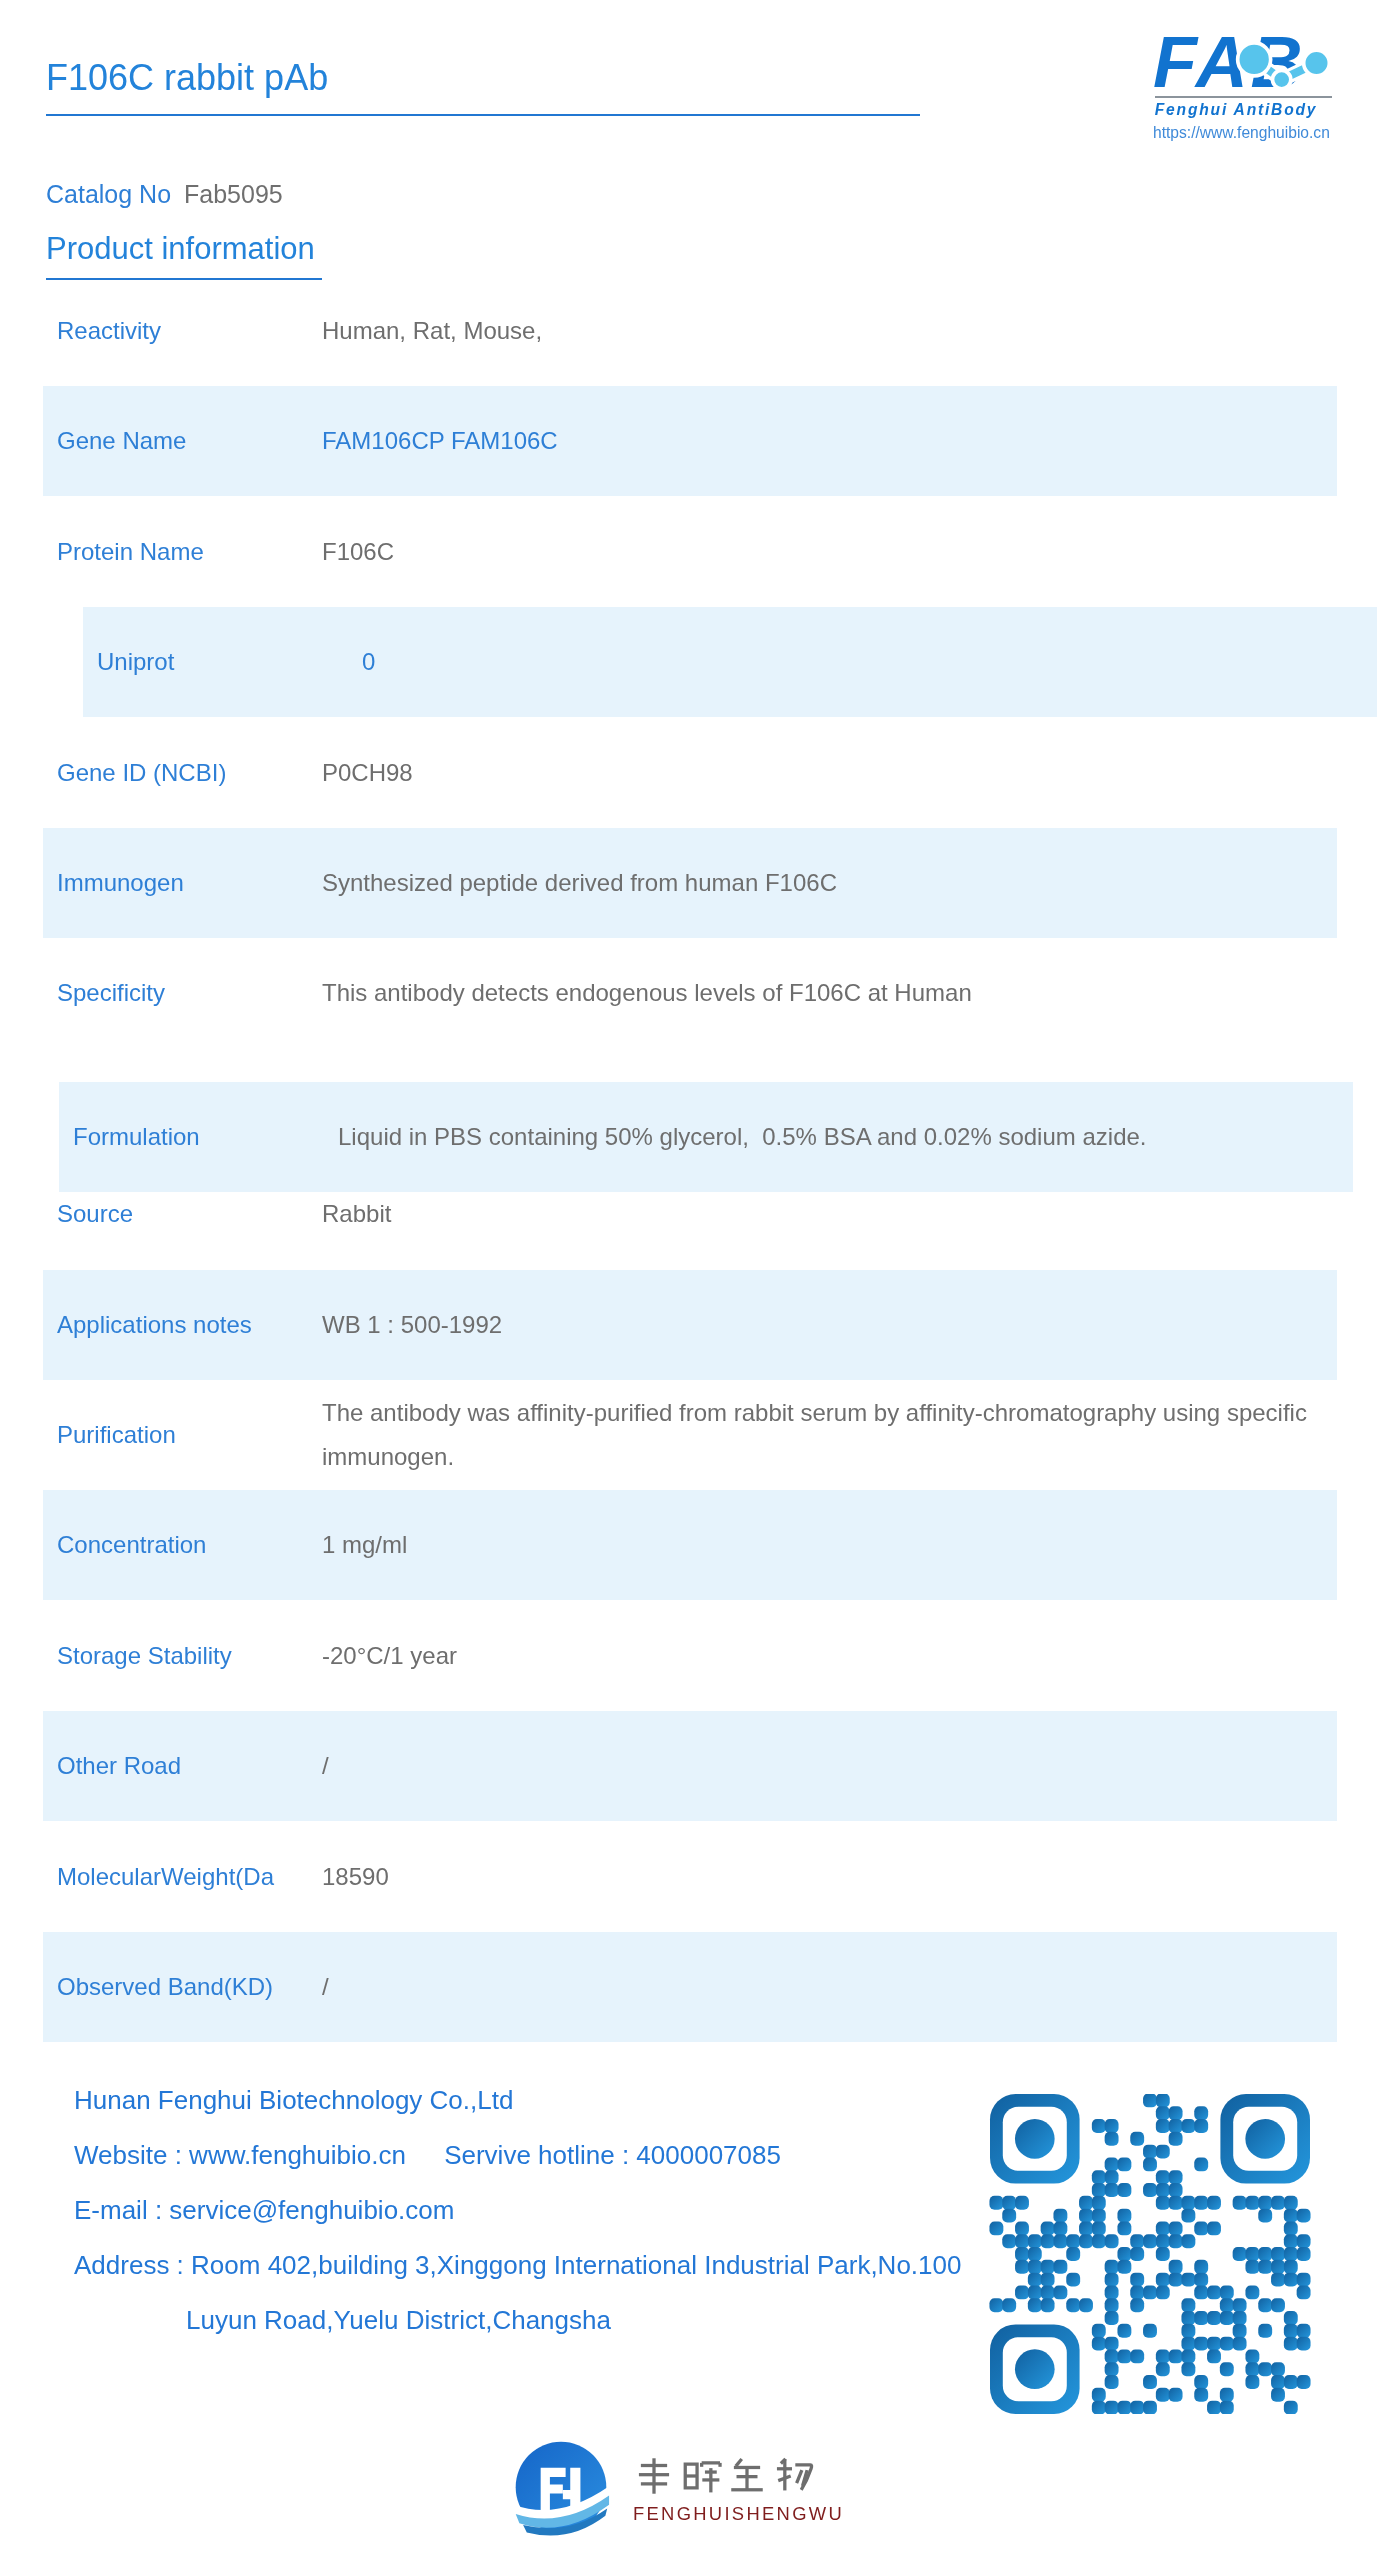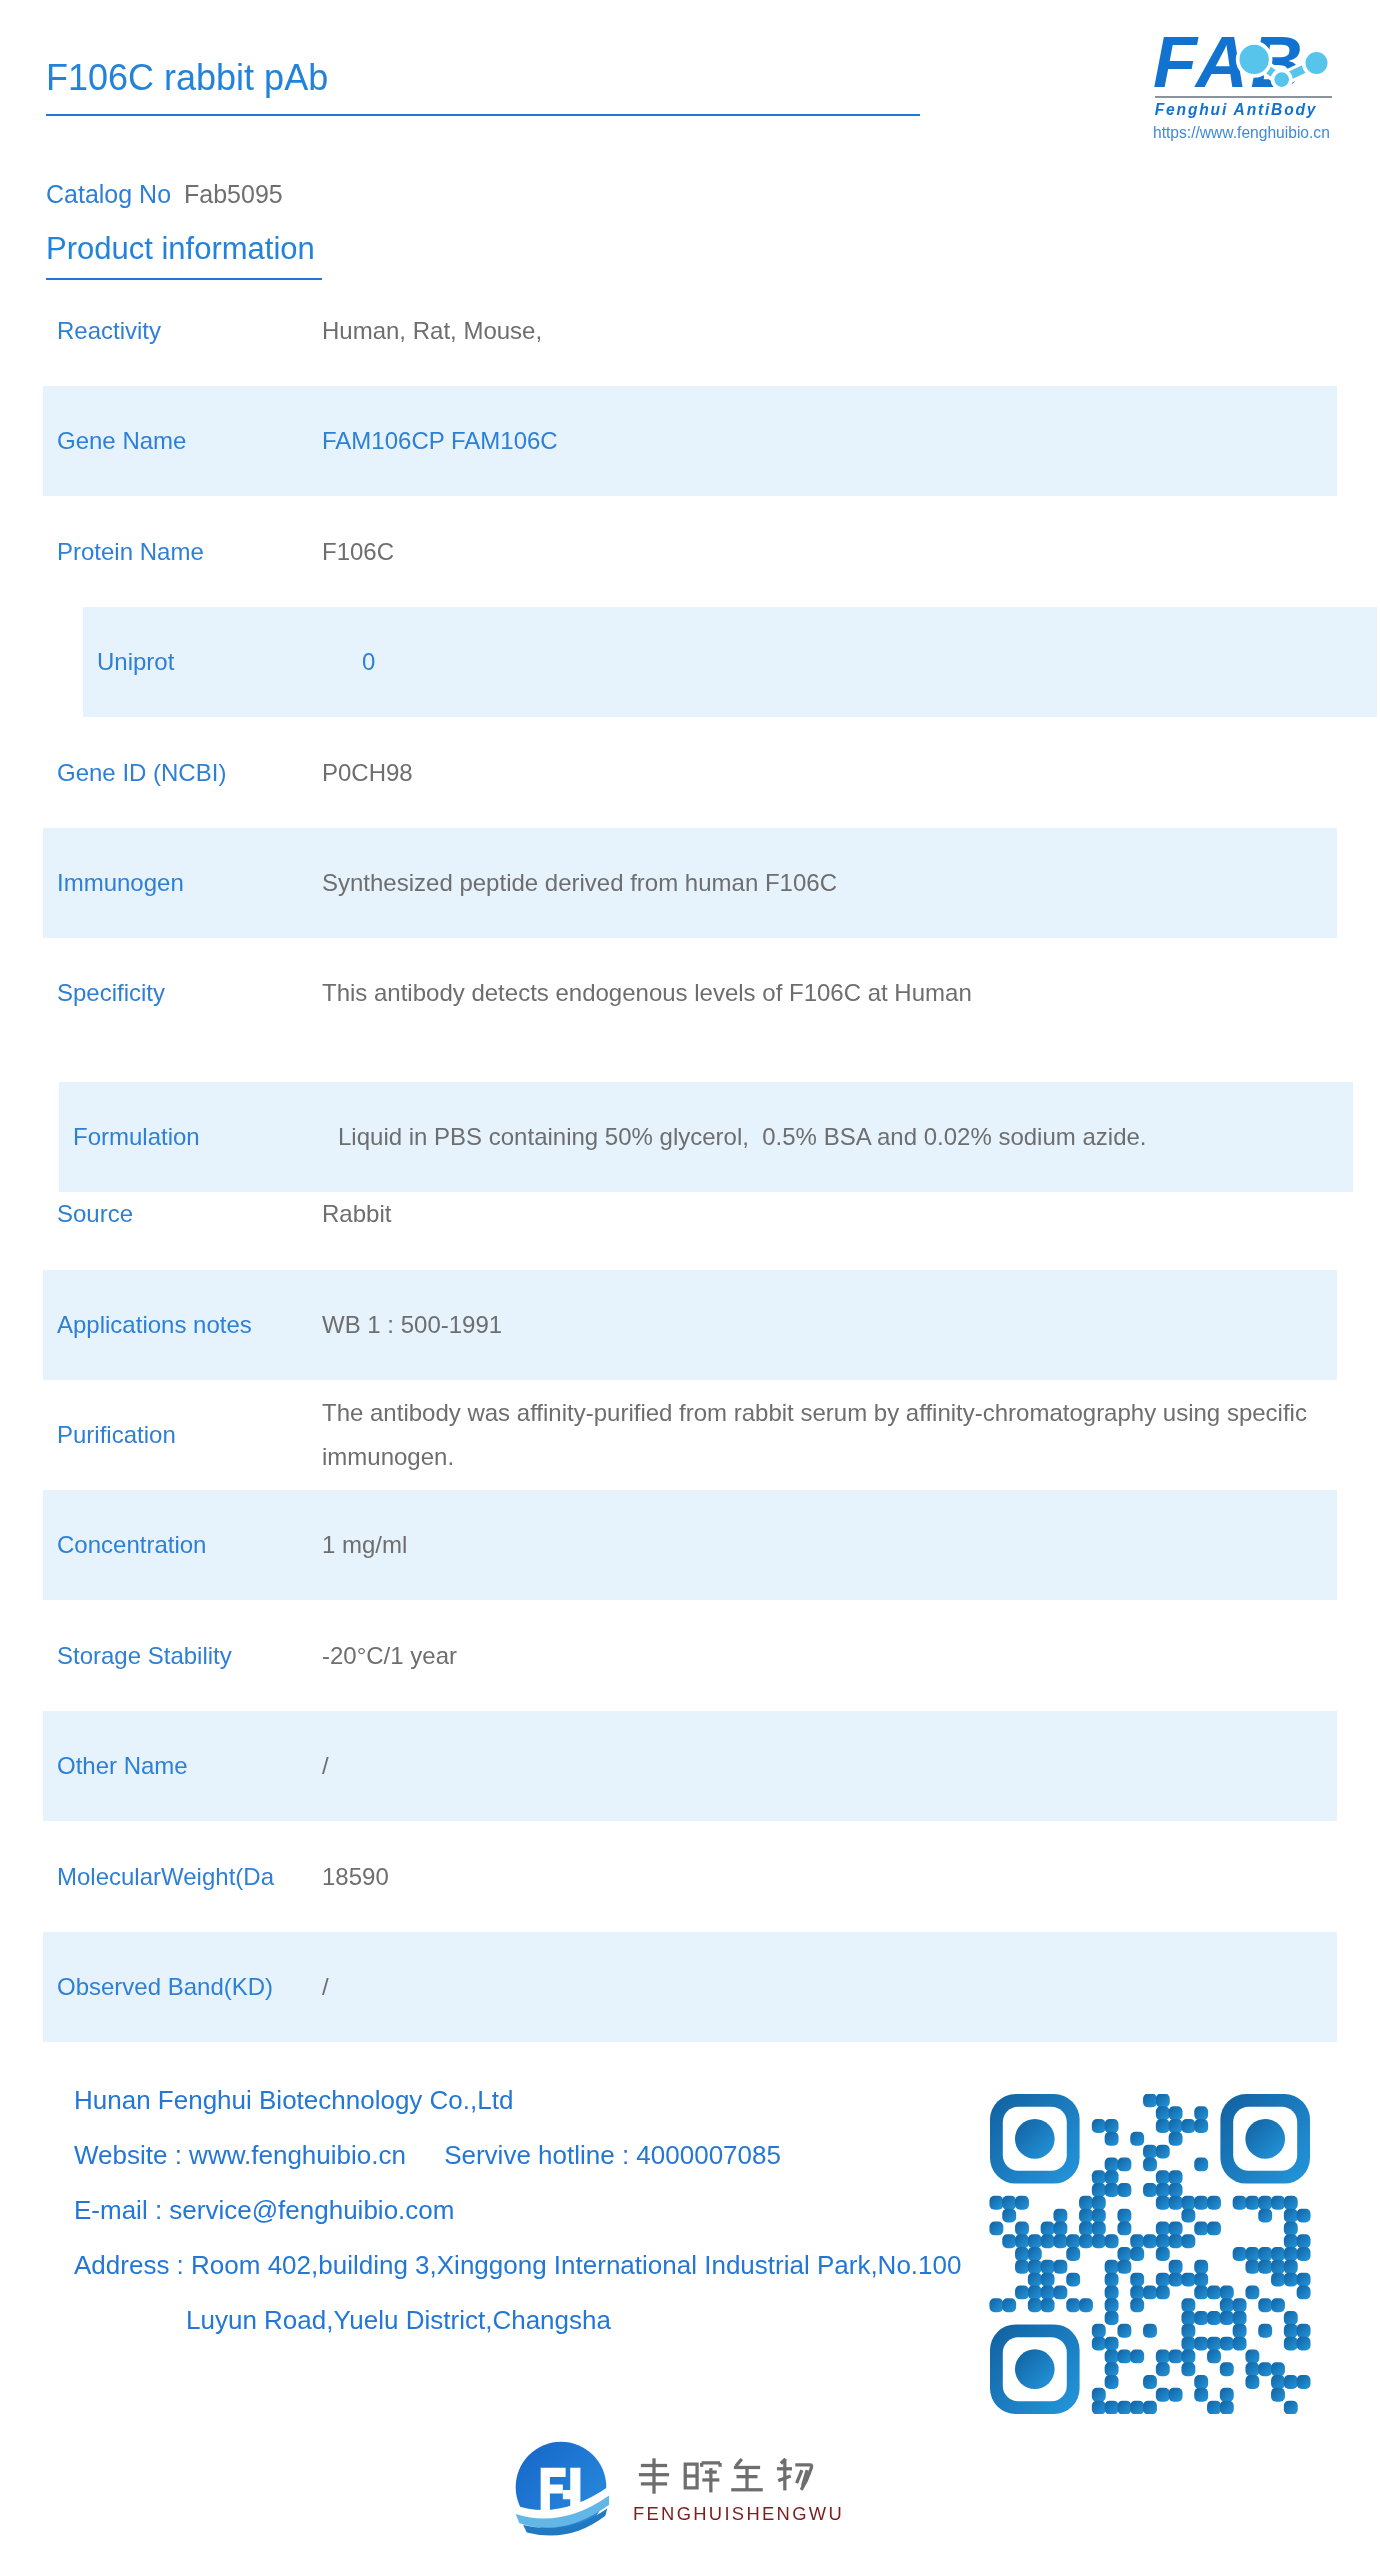--- a/index.html
+++ b/index.html
@@ -118,40 +118,40 @@
     <span class="row-value">Liquid in PBS containing 50% glycerol,  0.5% BSA and 0.02% sodium azide.</span>
   </div>
 
   <div class="row" style="top: 883px;">
     <span class="row-label">Source</span>
     <span class="row-value">Rabbit</span>
   </div>
 
   <div class="row shaded" style="top: 994px;">
     <span class="row-label">Applications notes</span>
-    <span class="row-value">WB 1 : 500-1991</span>
+    <span class="row-value">WB 1 : 500-1992</span>
   </div>
 
   <div class="row" style="top: 1104px;">
     <span class="row-label">Purification</span>
     <span class="row-value">The antibody was affinity-purified from rabbit serum by affinity-chromatography using specific immunogen.</span>
   </div>
 
   <div class="row shaded" style="top: 1214px;">
     <span class="row-label">Concentration</span>
     <span class="row-value">1 mg/ml</span>
   </div>
 
   <div class="row" style="top: 1325px;">
     <span class="row-label">Storage Stability</span>
     <span class="row-value">-20°C/1 year</span>
   </div>
 
   <div class="row shaded" style="top: 1435px;">
-    <span class="row-label">Other Name</span>
+    <span class="row-label">Other Road</span>
     <span class="row-value">/</span>
   </div>
 
   <div class="row" style="top: 1546px;">
     <span class="row-label">MolecularWeight(Da</span>
     <span class="row-value">18590</span>
   </div>
 
   <div class="row shaded" style="top: 1656px;">
     <span class="row-label">Observed Band(KD)</span>

